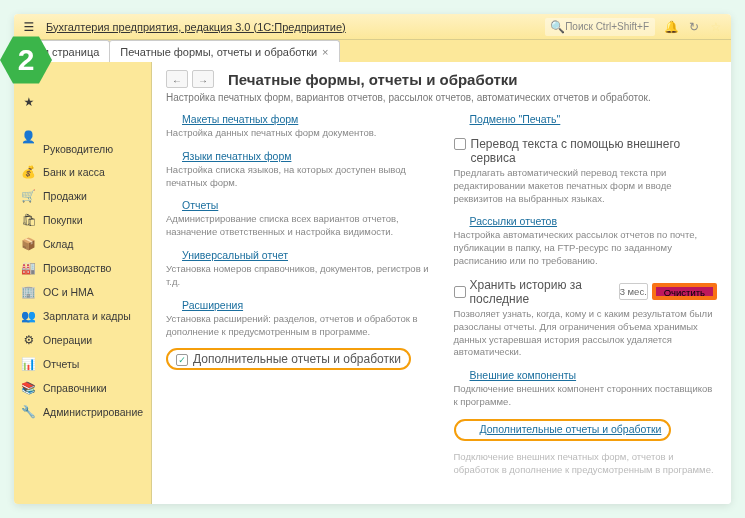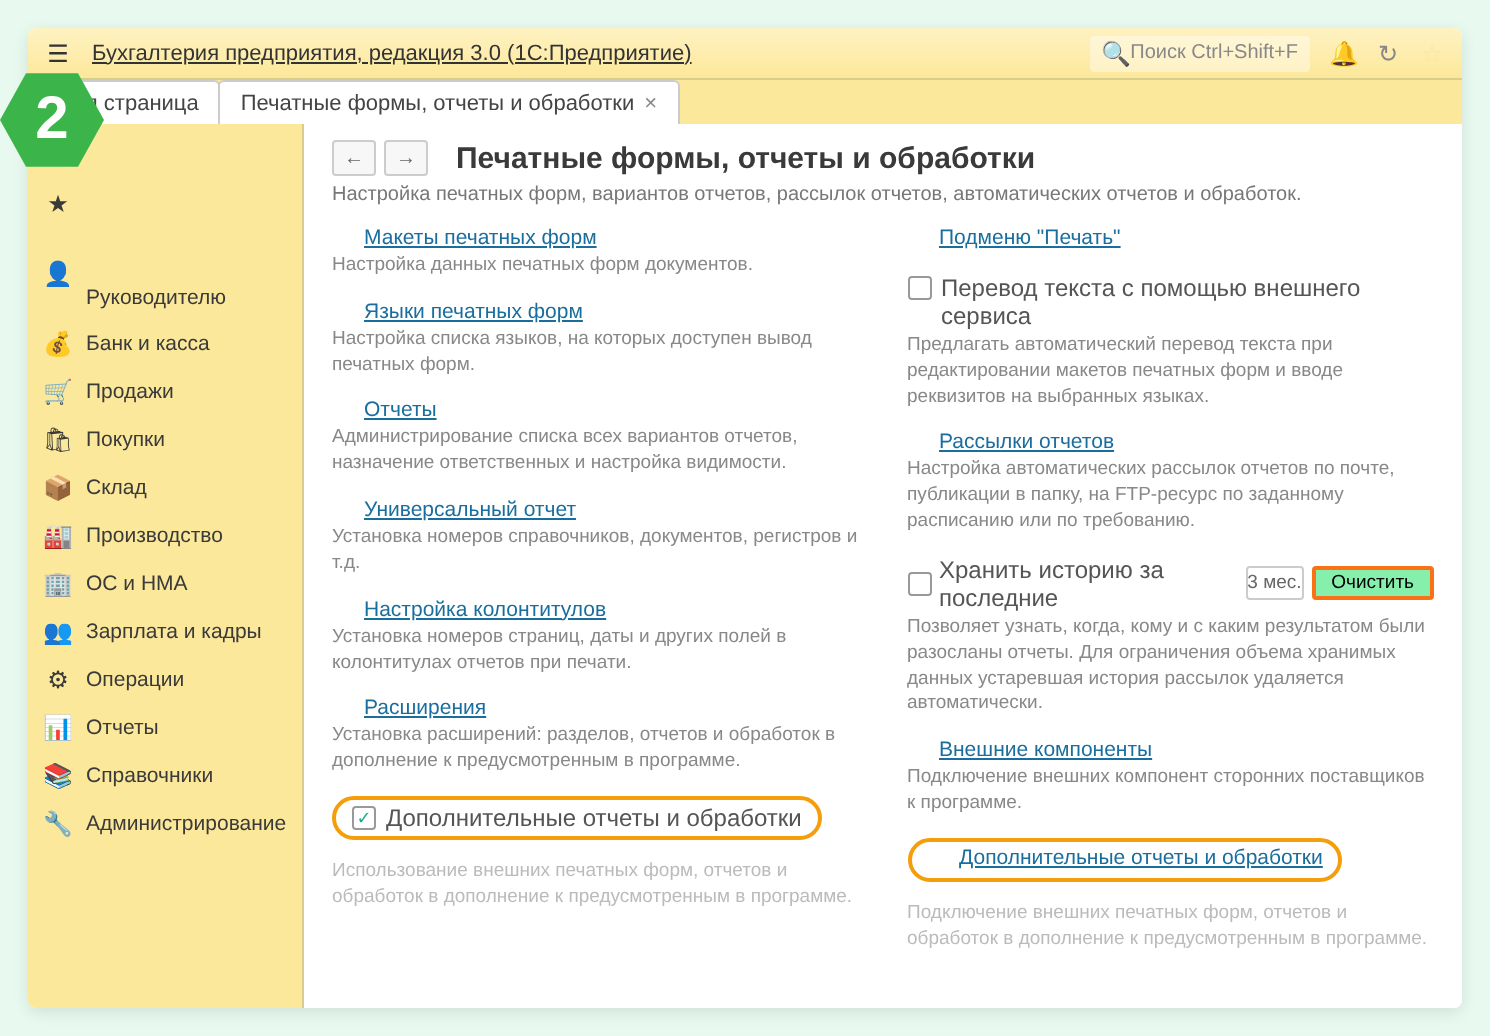--- a/index.html
+++ b/index.html
@@ -26,21 +26,21 @@
     .cols { display:flex; gap:24px; }
     .col { flex:1; }
     .sect { margin-bottom:10px; }
     .link { color:#1a6e9e; text-decoration:underline; font-size:10.5px; display:inline-block; margin-bottom:2px;padding-left:16px; }
     .desc { font-size:9.5px; color:#888; line-height:1.35; }
     .chkrow { display:flex; align-items:flex-start; gap:5px; margin-bottom:2px; }
     .chkbox { width:12px; height:12px; border:1px solid #999; border-radius:2px; display:inline-flex; align-items:center; justify-content:center; font-size:9px; color:#2a8; flex-shrink:0; margin-top:1px; }
     .chk-label { font-size:12px; color:#555; }
     .hist-row { display:flex; align-items:center; gap:4px; }
     .hist-input { width:29px; height:17px; border:1px solid #ccc; border-radius:2px; font-size:9.5px; text-align:center; color:#666; }
-    .hist-btn { height:17px; padding:0 8px; border:2px solid #f97316; background:#86efac; border-radius:2px; font-size:9.5px; }
+    .hist-btn { height:17px; padding:0 8px; border:4px solid #f97316; background:#be185d; border-radius:2px; font-size:9.5px; }
     .hl { border:2px solid #f59e0b; border-radius:14px; padding:2px 8px; display:inline-flex; align-items:center; gap:5px; }
     .hex-badge { position:absolute; left:0; top:34px; width:52px; height:60px; z-index:10; }
     .hex { width:52px; height:52px; background:#3bb54a; clip-path:polygon(25% 5%,75% 5%,100% 50%,75% 95%,25% 95%,0 50%); display:flex; align-items:center; justify-content:center; color:#fff; font-size:30px; font-weight:bold; }
     .star { color:#fce89a; }
     .muted { color:#bbb; }
   </style>
 </head>
 <body>
 
 <div class="hex-badge">
@@ -139,27 +139,25 @@
         <h1>Печатные формы, отчеты и обработки</h1>
       </div>
       <div class="subtitle">Настройка печатных форм, вариантов отчетов, рассылок отчетов, автоматических отчетов и обработок.</div>
 
       <div class="cols">
         <div class="col" id="left-col">
             <div class="sect"><span class="link">Макеты печатных форм</span><div class="desc">Настройка данных печатных форм документов.</div></div>
             <div class="sect"><span class="link">Языки печатных форм</span><div class="desc">Настройка списка языков, на которых доступен вывод печатных форм.</div></div>
             <div class="sect"><span class="link">Отчеты</span><div class="desc">Администрирование списка всех вариантов отчетов, назначение ответственных и настройка видимости.</div></div>
             <div class="sect"><span class="link">Универсальный отчет</span><div class="desc">Установка номеров справочников, документов, регистров и т.д.</div></div>
-            <div class="sect"><span class="link">Настройка колонтитулов</span><div class="desc">Установка номеров страниц, даты и других полей в колонтитулах отчетов при печати.</div></div>
             <div class="sect"><span class="link">Расширения</span><div class="desc">Установка расширений: разделов, отчетов и обработок в дополнение к предусмотренным в программе.</div></div>
             <div class="sect"><span class="hl">
                 <span class="chkbox">✓</span>
                 <span class="chk-label">Дополнительные отчеты и обработки</span>
               </span></div>
-            <div class="desc muted">Использование внешних печатных форм, отчетов и обработок в дополнение к предусмотренным в программе.</div>
           </div>
         <div class="col" id="right-col">
             <div class="sect"><span class="link">Подменю "Печать"</span></div>
             <div class="sect">
               <div class="chkrow">
                 <span class="chkbox"></span>
                 <span class="chk-label">Перевод текста с помощью внешнего сервиса</span>
               </div>
               <div class="desc">Предлагать автоматический перевод текста при редактировании макетов печатных форм и вводе реквизитов на выбранных языках.</div>
             </div>

